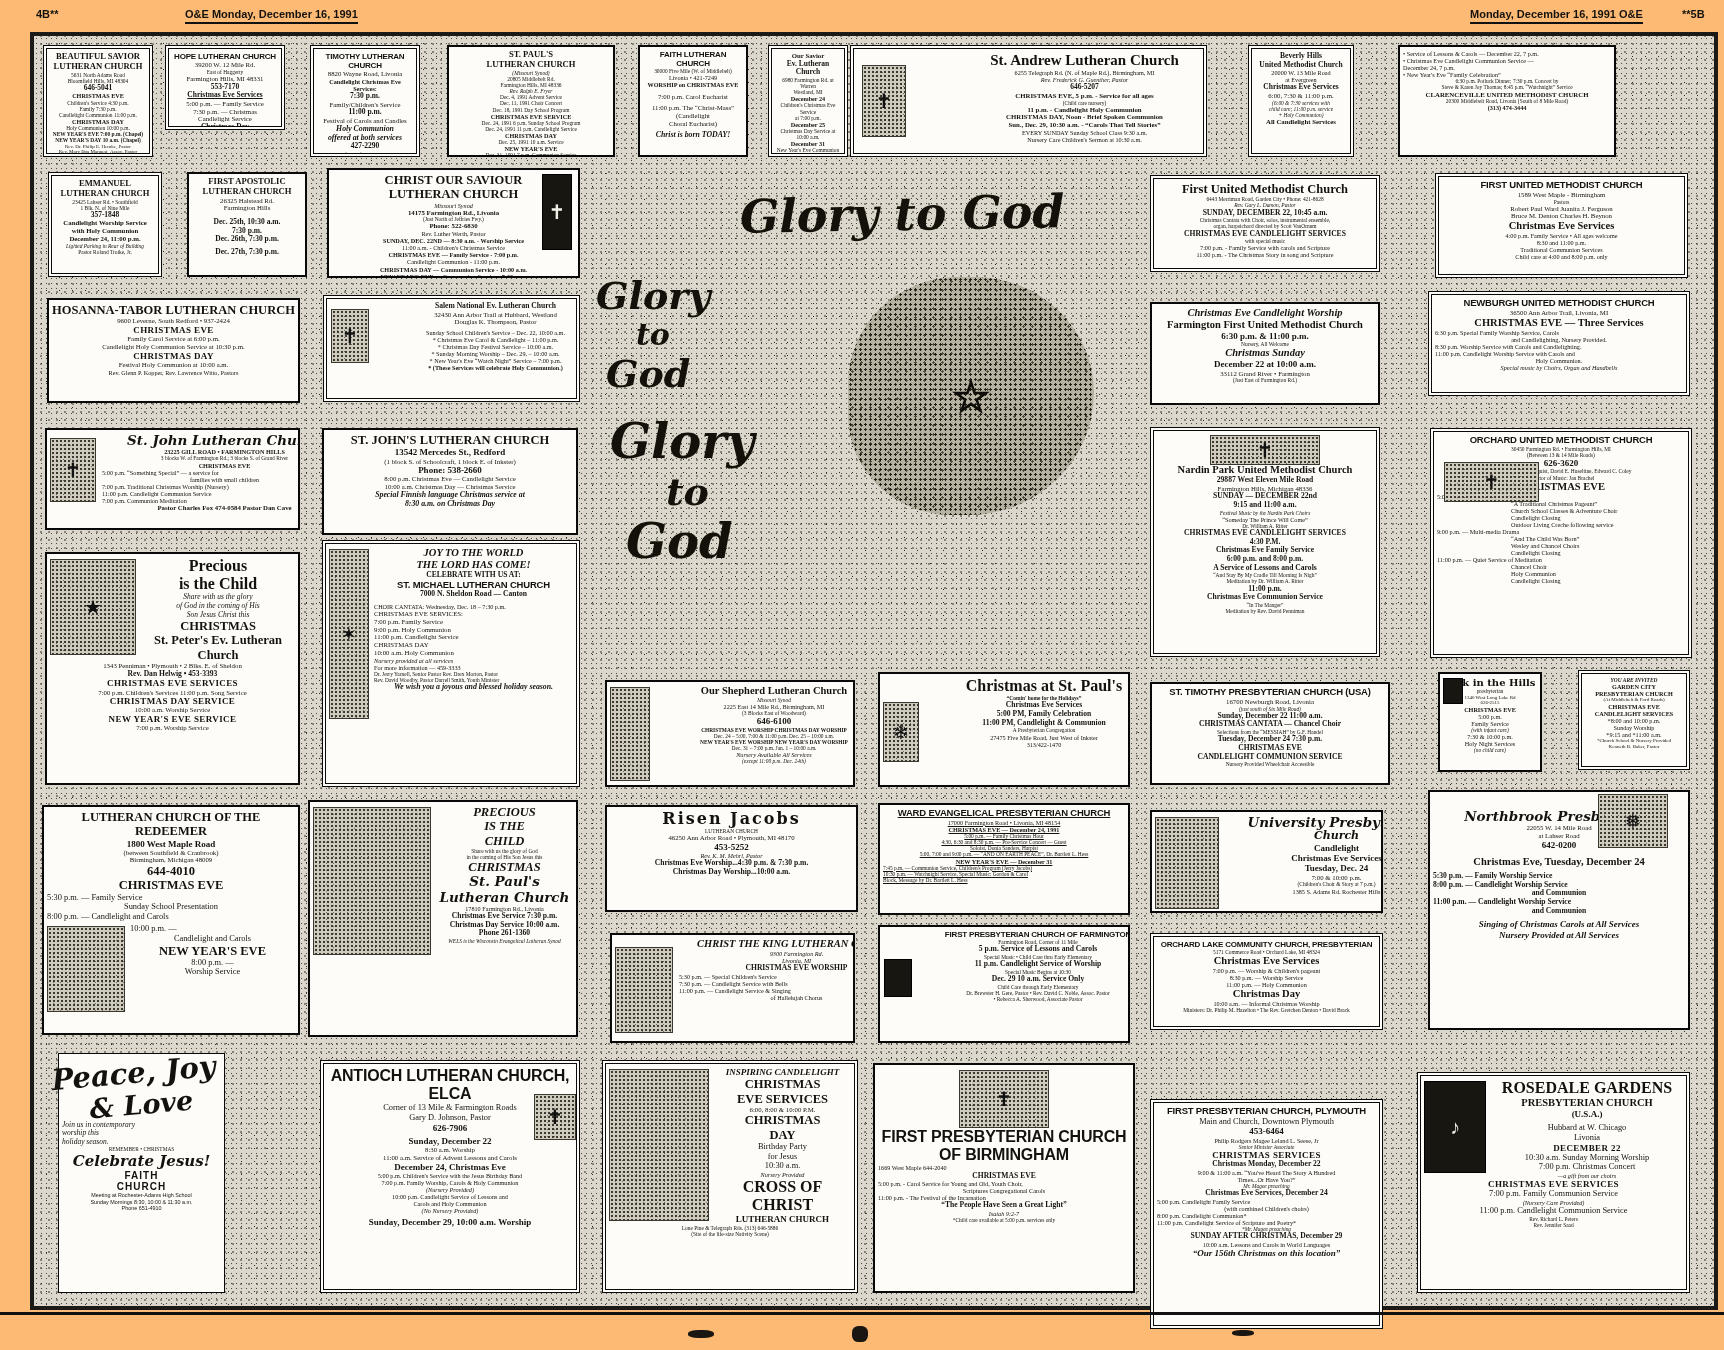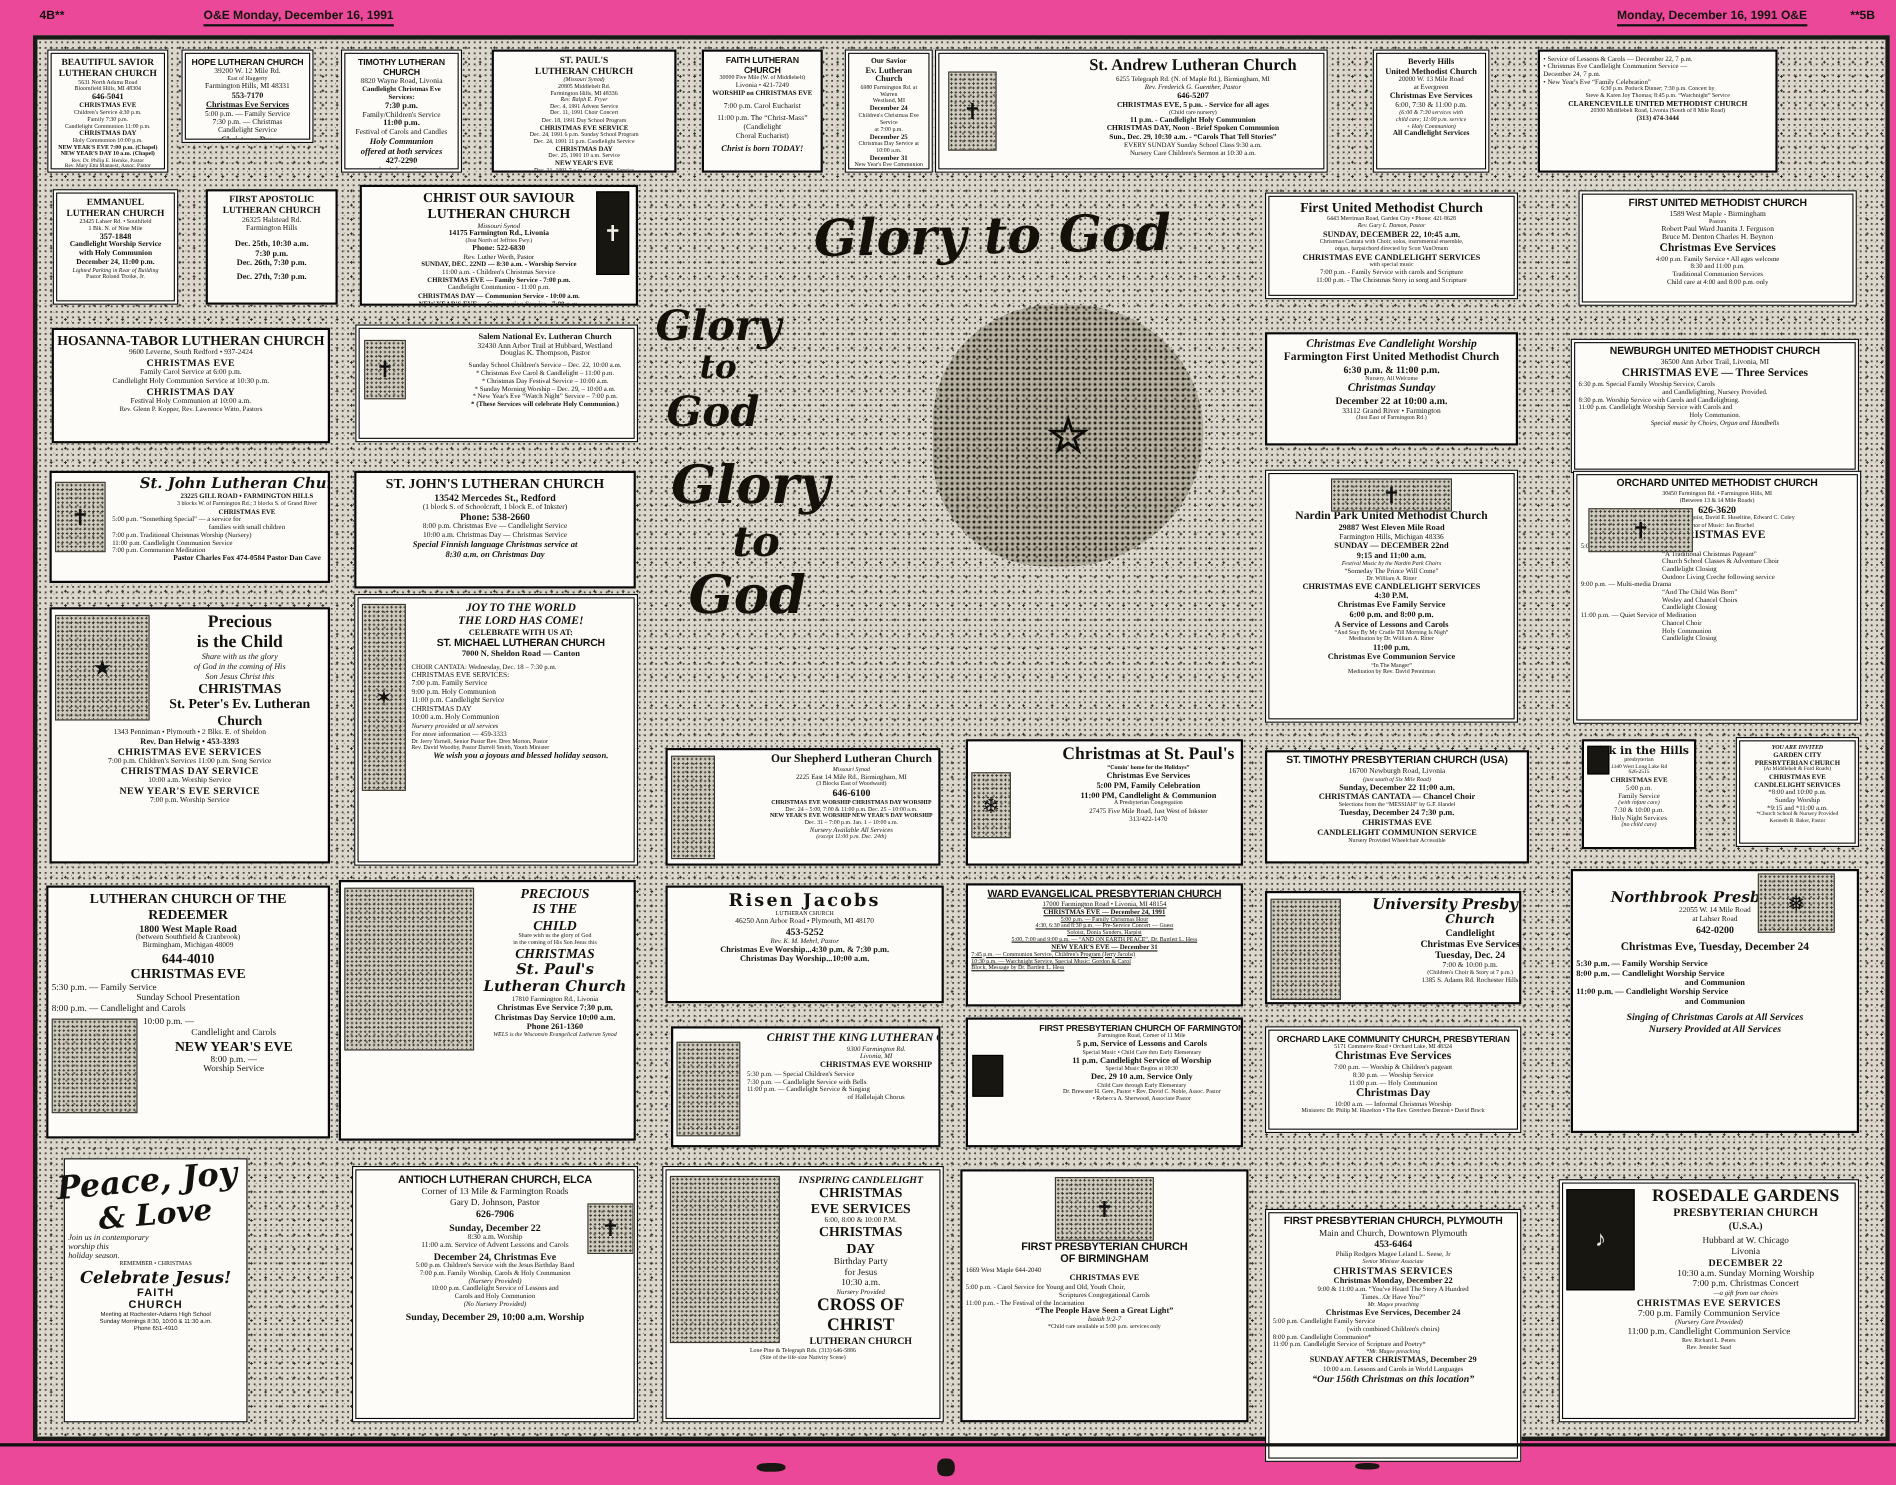--- a/index.html
+++ b/index.html
@@ -1,16 +1,16 @@
 <!DOCTYPE html>
 <html><head>
 <meta charset="utf-8">
 <style>
   html,body{margin:0;padding:0;background:#fff;}
-  #page{position:relative;width:1724px;height:1350px;background:#ec4899;overflow:hidden;
+  #page{position:relative;width:1724px;height:1350px;background:#fdba74;overflow:hidden;
         font-family:"Liberation Serif", serif;color:#14120f;}
   .hdr{position:absolute;top:8px;font-size:11px;font-weight:bold;font-family:"Liberation Sans",sans-serif;}
   .hdr.rule{border-bottom:2px solid #111;padding-bottom:2px;}
   #frame{position:absolute;left:30px;top:32px;width:1680px;height:1270px;border:4px solid #1c1a16;
          background-color:#dcd7cd;
          background-image:radial-gradient(#4d483f .8px, transparent .9px),
                           radial-gradient(#837d72 .7px, transparent .8px),
                           radial-gradient(#2c2923 .9px, transparent 1px);
          background-size:5px 5px,8px 8px,13px 13px;background-position:0 0,3px 4px,6px 1px;}
   .ad{position:absolute;background:#fdfcf9;border:2px solid #090909;padding:3px 3px;
@@ -19,21 +19,21 @@
   .ad.peace{overflow:visible;border-width:1px;}
   .tx{width:100%;}
   .ln{line-height:1.14;}
   .al{text-align:left;}
   .al2{text-align:left;padding-left:74px;}
   
   .X3{font-size:16px;font-weight:bold;}.X2{font-size:15px;font-weight:bold;}
   .X{font-size:12.5px;font-weight:bold;}
   .T{font-size:8.6px;font-weight:bold;}.T7{font-size:7.5px;font-weight:bold;}.T10{font-size:10.5px;font-weight:bold;}
   .G8,.G9,.G10{font-family:"Liberation Sans",sans-serif;font-weight:bold;letter-spacing:-.2px;}
-  .G8{font-size:8px;}.G9{font-size:9.5px;}.G10{font-size:10px;}
+  .G8{font-size:8px;}.G9{font-size:9.5px;}.G10{font-size:16px;}
   .H{font-size:9px;font-weight:bold;letter-spacing:.4px;}
   .b{font-size:7.5px;font-weight:bold;}.b9{font-size:9px;font-weight:bold;}
   .sb{font-size:6.8px;font-weight:bold;}.sb8{font-size:7.6px;font-weight:bold;}
   .s{font-size:6.8px;}.n8{font-size:8.4px;}
   .xs{font-size:6.2px;}.xsb{font-size:6.2px;font-weight:bold;}.xsi{font-size:6.2px;font-style:italic;}
   .xxs{font-size:5.4px;}.xxsb{font-size:5.4px;font-weight:bold;}.xxsi{font-size:5.4px;font-style:italic;}
   .xxsbi{font-size:5.4px;font-weight:bold;font-style:italic;}
   .xxss{font-size:5.4px;font-family:"Liberation Sans",sans-serif;}
   .xxss2{font-size:5px;}
   .i{font-size:7.5px;font-style:italic;}
@@ -705,21 +705,21 @@
           <div class="ln xxs">Pastors</div>
           <div class="ln s">Robert Paul Ward            Juanita J. Ferguson</div>
           <div class="ln s">Bruce M. Denton            Charles H. Beynon</div>
           <div class="ln T10">Christmas Eve Services</div>
           <div class="ln xs">4:00 p.m. Family Service • All ages welcome</div>
           <div class="ln xs">8:30 and 11:00 p.m.</div>
           <div class="ln xs">Traditional Communion Services</div>
           <div class="ln xs">Child care at 4:00 and 8:00 p.m. only</div>
         </div>
       </div>
-      <div class="ad dbl" style="left: 1428px; top: 308px; width: 262px; height: 122px;">
+      <div class="ad dbl" style="left: 1428px; top: 291px; width: 262px; height: 105px;">
         <div class="tx">
           <div class="ln G9">NEWBURGH UNITED METHODIST CHURCH</div>
           <div class="ln s">36500 Ann Arbor Trail, Livonia, MI</div>
           <div class="ln T10">CHRISTMAS EVE — Three Services</div>
           <div class="ln xs al">6:30 p.m.  Special Family Worship Service, Carols</div>
           <div class="ln xs">and Candlelighting, Nursery Provided.</div>
           <div class="ln xs al">8:30 p.m.  Worship Service with Carols and Candlelighting.</div>
           <div class="ln xs al">11:00 p.m.  Candlelight Worship Service with Carols and</div>
           <div class="ln xs">Holy Communion.</div>
           <div class="ln xsi">Special music by Choirs, Organ and Handbells</div>

